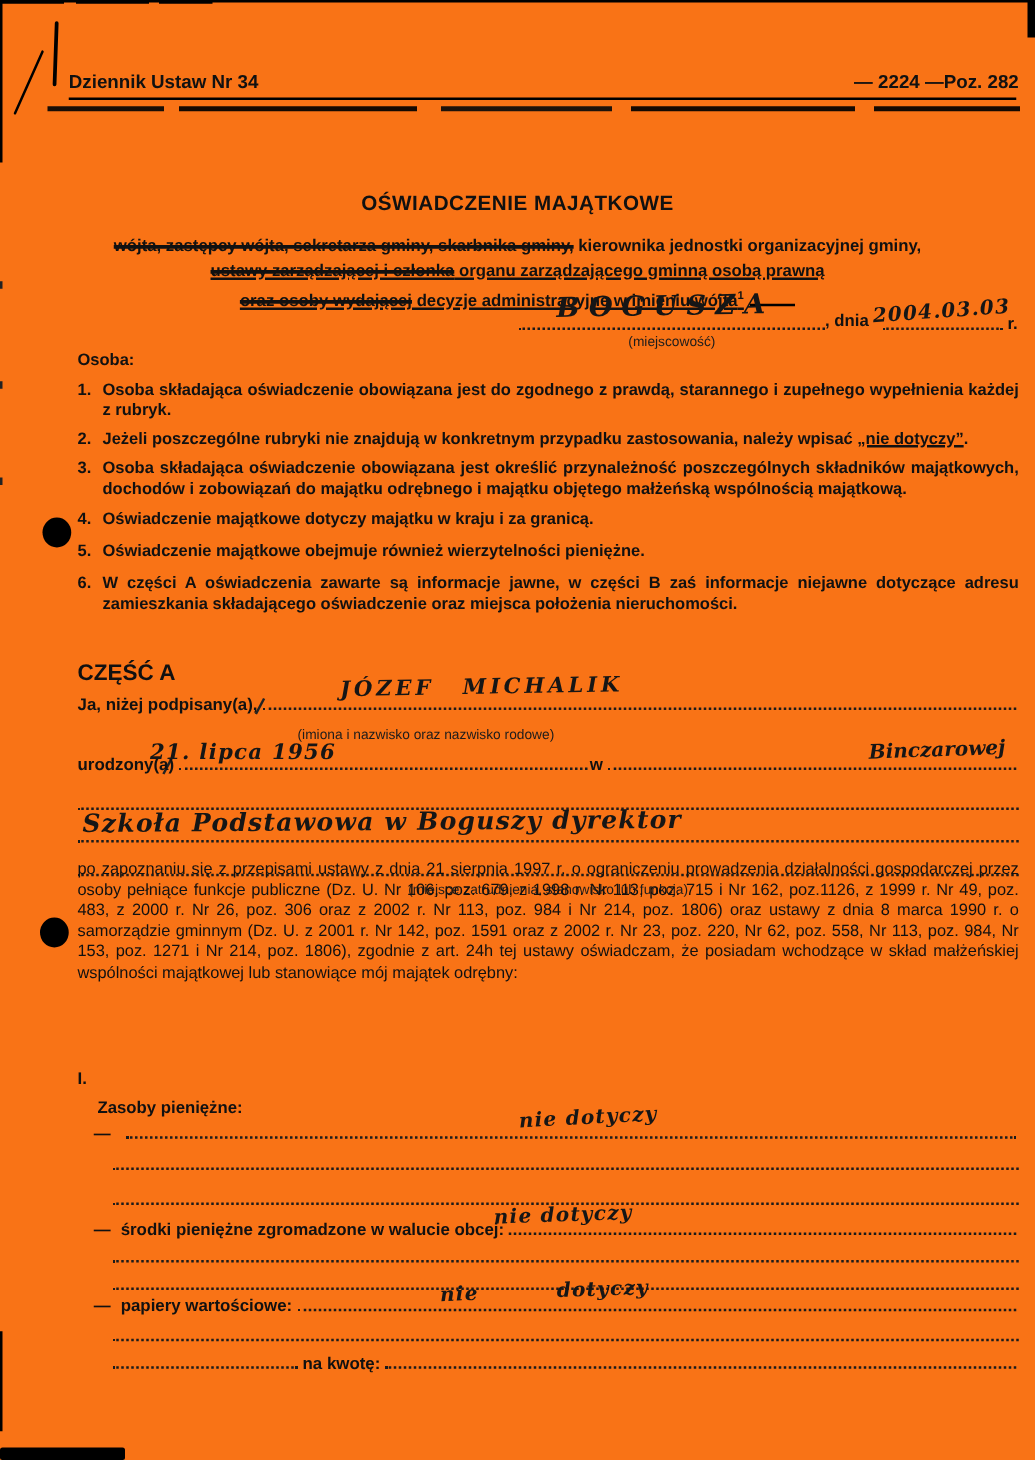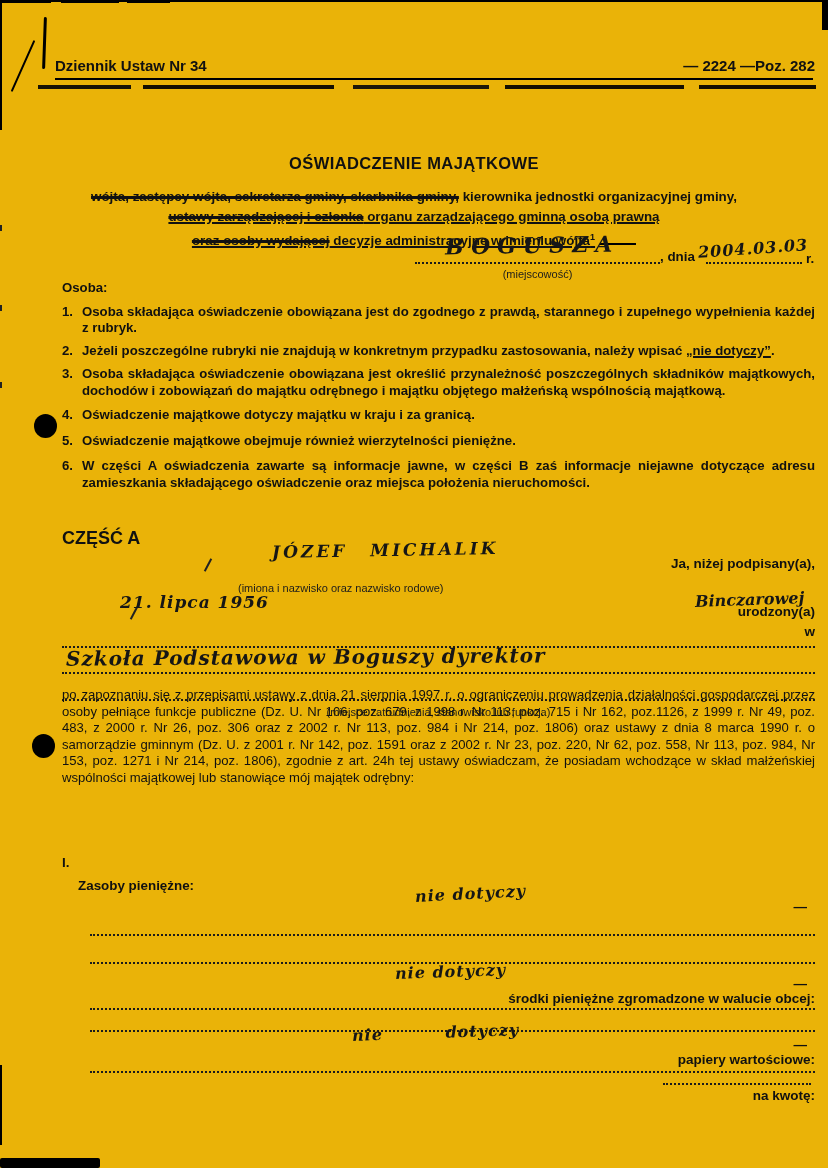--- a/index.html
+++ b/index.html
@@ -1,18 +1,18 @@
 <!DOCTYPE html>
 <html><head>
 <meta charset="utf-8">
 <style>
   html,body{margin:0;padding:0;background:#e8e8e8;}
   .page{
     position:relative;width:828px;height:1168px;margin:0 auto;
-    background:#eab308;color:#111;overflow:hidden;
+    background:#f97316;color:#111;overflow:hidden;
     font-family:"Liberation Sans",sans-serif;
   }
   
   .edge{position:absolute;background:#000;}
   .top-edge{left:0;top:0;width:828px;height:2px;}
   .left-edge-top{left:0;top:0;width:2px;height:130px;}
   .right-edge-top{right:0;top:0;width:6px;height:30px;}
   .left-edge-bottom{left:0;top:1065px;width:2px;height:80px;}
   .bottom-smudge{left:0;top:1158px;width:100px;height:10px;border-radius:2px;}
   .bottom-thin{left:96px;top:1163px;width:170px;height:3px;
@@ -62,21 +62,21 @@
   .cap-miejscowosc{position:absolute;left:415px;top:268px;width:245px;text-align:center;}
   
   .uwaga{position:absolute;left:62px;top:280px;width:753px;font-size:13.2px;font-weight:bold;line-height:16.5px;}
   .uwaga-label{margin-bottom:7px;}
   .u-item{display:flex;margin-bottom:6px;}
   .u-num{width:20px;flex:none;}
   .u-text{flex:1;text-align:justify;}
   .u-ul{text-decoration:underline;text-decoration-thickness:1.5px;}
   
   .czesc-a{position:absolute;left:62px;top:528px;font-size:18px;font-weight:bold;}
-  .frow{position:absolute;display:flex;align-items:flex-end;font-size:13.5px;font-weight:bold;flex-direction:column;}
+  .frow{position:absolute;display:flex;align-items:flex-end;font-size:13.5px;font-weight:bold;}
   .frow .leader{flex:1;border-bottom:2px dotted #1b1b1b;margin:0 2px 3px 4px;height:0;}
   .row-name{left:62px;top:556px;width:753px;}
   .cap-name{position:absolute;left:238px;top:582px;}
   .row-born{left:62px;top:604px;width:753px;}
   .dline{position:absolute;border-bottom:2px dotted #1b1b1b;height:0;}
   .emp-1{left:62px;top:646px;width:753px;}
   .emp-2{left:62px;top:672px;width:753px;}
   .emp-3{left:62px;top:699px;width:753px;}
   .cap-emp{position:absolute;left:62px;top:706px;width:753px;text-align:center;}
   .paragraph{position:absolute;left:62px;top:687px;width:753px;font-size:13.1px;

